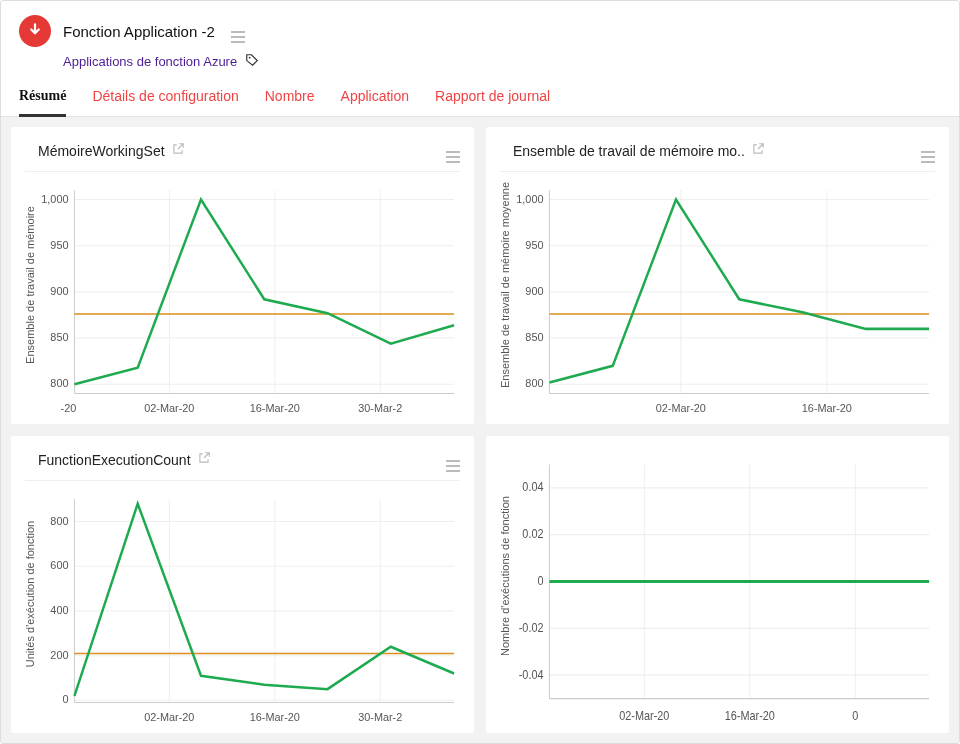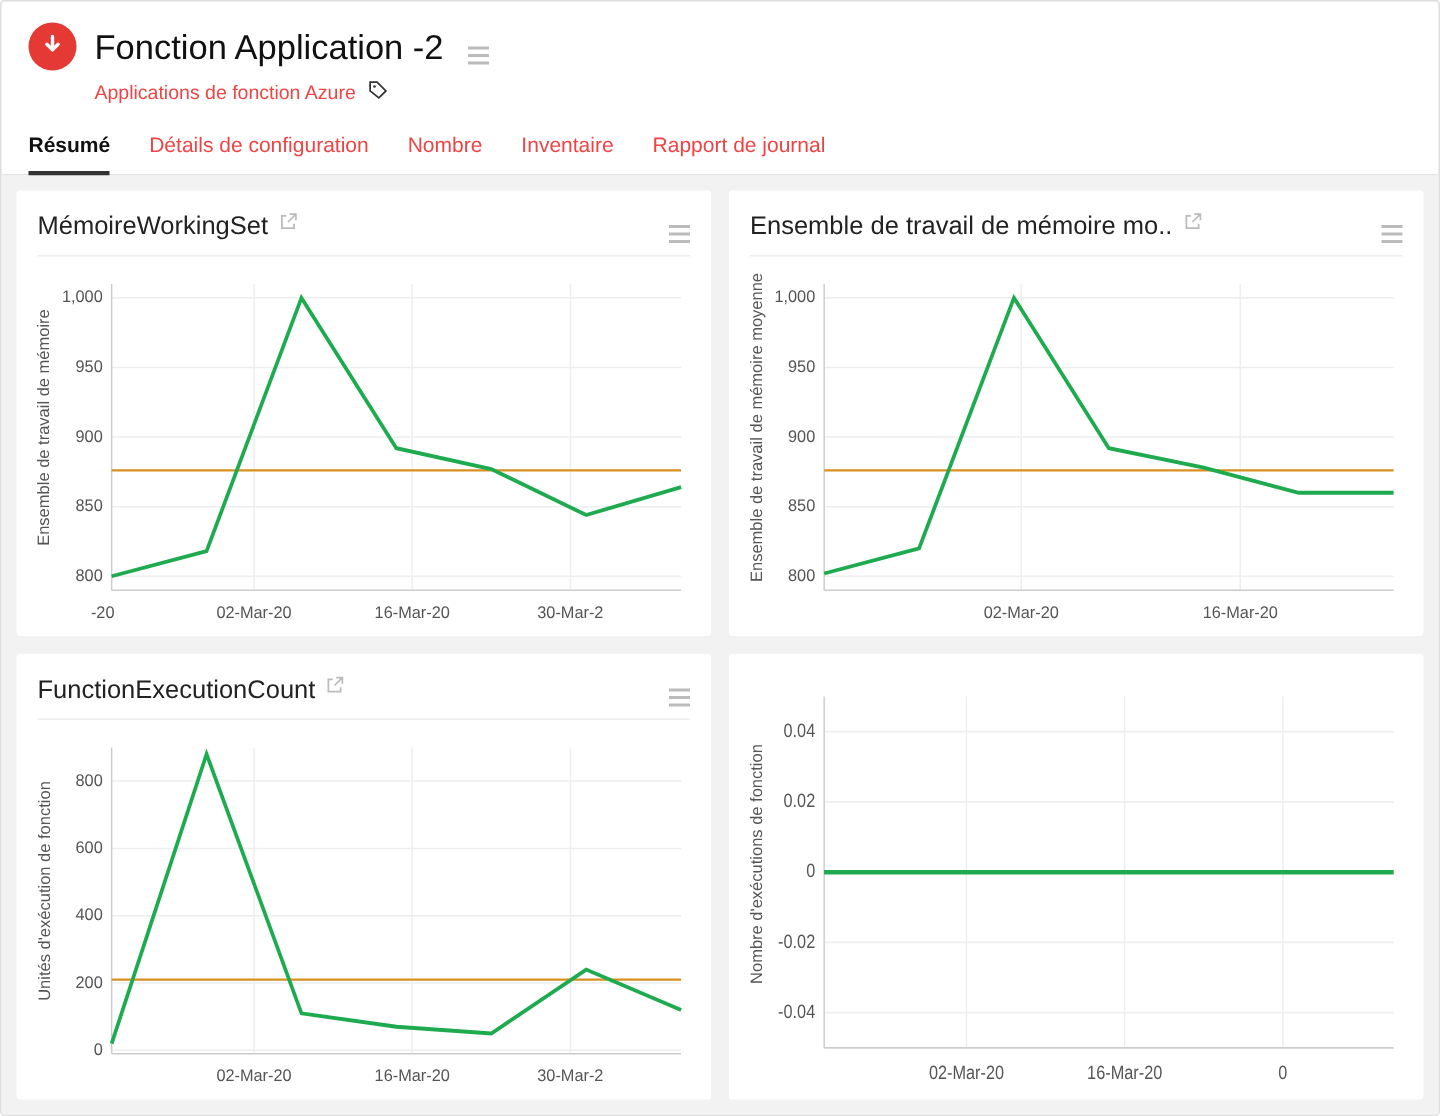--- a/index.html
+++ b/index.html
@@ -30,50 +30,51 @@
   }
   .status-icon {
     width: 32px; height: 32px;
     border-radius: 50%;
     background: #e53935;
     display: flex; align-items: center; justify-content: center;
     flex: 0 0 32px;
   }
   .status-icon svg { width: 18px; height: 18px; fill: #fff; }
   .page-title {
-    font-size: 23px;
+    font-size: 15px;
     font-weight: 400;
     color: #111;
   }
   .title-menu { color: #bbb; margin-left: 4px; }
   .sub-row {
     display: flex; align-items: center; gap: 8px;
     margin-left: 44px;
     margin-top: 6px;
     font-size: 13px;
   }
-  .category-link { color: #ef4444; cursor: pointer; text-align: right; }
+  .category-link { color: #4c1d95; cursor: pointer; text-align: right; }
   .tag-icon { color: #555; }
   .tabs {
     display: flex; gap: 26px;
     padding: 0 18px;
     margin-top: 18px;
     border-bottom: 1px solid #e4e4e4;
     font-size: 14px;
   }
   .tab {
     padding: 0 0 10px 0;
     color: #ef4444;
     cursor: pointer;
   }
   .tab.active {
     color: #111;
     font-weight: 600;
     border-bottom: 3px solid #333;
     margin-bottom: -1px;
+    font-family: Liberation Serif, serif;
   }
   .grid {
     flex: 1;
     background: #f2f2f2;
     padding: 10px;
     display: grid;
     grid-template-columns: 1fr 1fr;
     grid-template-rows: 1fr 1fr;
     gap: 12px;
     overflow: hidden;
@@ -86,27 +87,28 @@
     flex-direction: column;
     overflow: hidden;
   }
   .card-head {
     display: flex; align-items: center;
     border-bottom: 1px solid #eee;
     padding-bottom: 8px;
     margin-bottom: 4px;
   }
   .card-title {
-    font-size: 17px;
+    font-size: 14px;
     font-weight: 400;
     color: #222;
     margin-right: 6px;
     white-space: nowrap;
     overflow: hidden;
     text-overflow: ellipsis;
+    margin-left: 13px;
   }
   .popout, .card-menu { color: #bbb; cursor: pointer; }
   .card-menu { margin-left: auto; }
   .chart { flex: 1; position: relative; }
   .chart svg { width: 100%; height: 100%; }
   .y-label-wrap {
     position: absolute;
     left: -2px; top: 0; bottom: 26px;
     width: 14px;
     display: flex; align-items: center; justify-content: center;
@@ -156,21 +158,21 @@
             <circle cx="8" cy="8" r="1.5" fill="#333"></circle>
           </svg>
       </span>
     </div>
   </div>
 
   <div class="tabs" id="tabs-container">
       <div class="tab active">Résumé</div>
       <div class="tab">Détails de configuration</div>
       <div class="tab">Nombre</div>
-      <div class="tab">Inventaire</div>
+      <div class="tab">Application</div>
       <div class="tab">Rapport de journal</div>
     </div>
 
   <div class="grid" id="grid">
       <div class="card">
         <div class="card-head">
           <div class="card-title">MémoireWorkingSet</div>
           <span class="popout"><svg width="14" height="14" viewBox="0 0 24 24">
               <path d="M14 3h7v7M21 3l-9 9M10 5H5v14h14v-5" fill="none" stroke="#bbb" stroke-width="2"></path>
             </svg></span>

